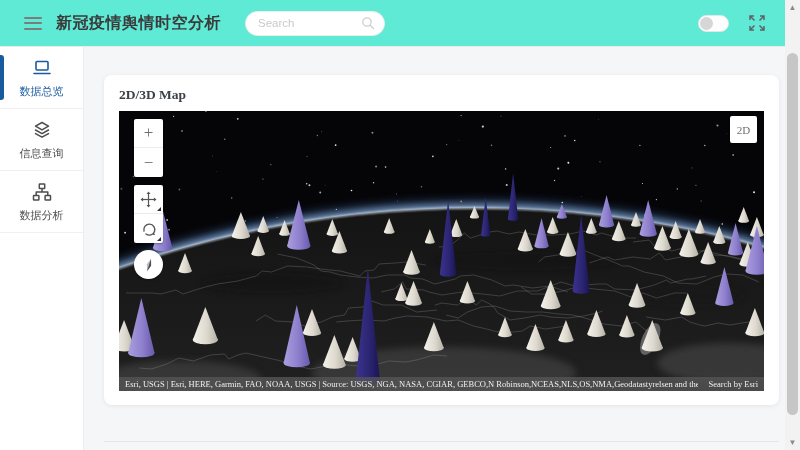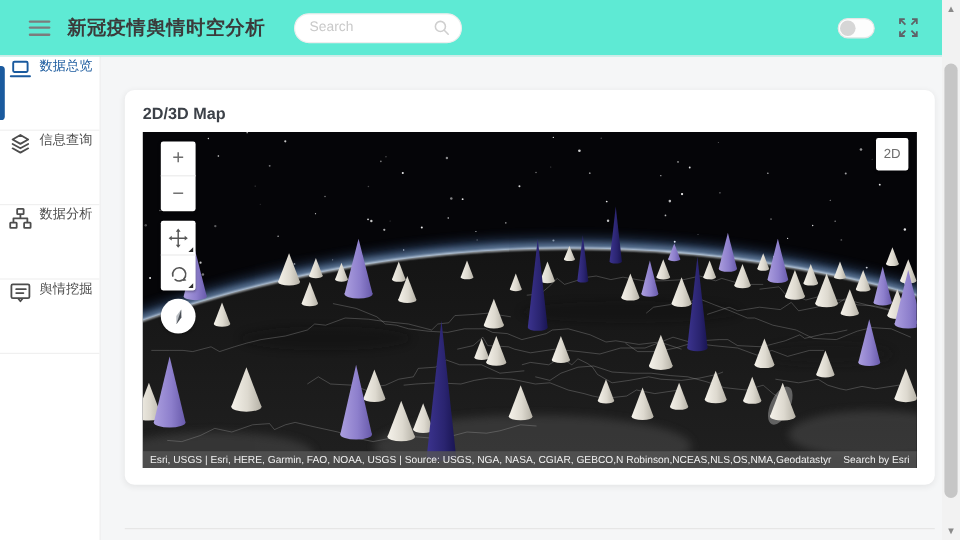--- a/index.html
+++ b/index.html
@@ -38,33 +38,33 @@
   .toggle .knob { position:absolute; top:1px; left:1px; width:13px; height:13px;
     border-radius:50%; background:#d6d6d6; }
   .fs-btn { width:20px; height:20px; cursor:pointer; color:#5f6368; }
 
   
   .container { position:absolute; top:47px; left:0; right:15px; bottom:0;
     display:flex; }
   .sidebar { width:84px; background:#fff; border-right:1px solid #ececec;
     flex-shrink:0; }
   .side-item { position:relative; height:62px; border-bottom:1px solid #f0f0f0;
-    display:flex; flex-direction:row; align-items:flex-start; justify-content:center;
+    display:flex; flex-direction:column; align-items:center; justify-content:center;
     gap:5px; color:#4d4d4d; cursor:pointer; }
   .side-item .lbl { font-size:11px; }
   .side-item svg { display:block; }
   .side-item.active { color:#1a5a9e; }
   .side-item.active .bar { position:absolute; left:0; top:8px; bottom:8px;
     width:4px; background:#1a5a9e; border-radius:0 3px 3px 0; }
 
   .main { flex:1; background:#f5f6f7; overflow:hidden; }
 
   
   .card { margin:28px 6px 0 20px; background:#fff; border-radius:8px;
-    box-shadow:0 1px 5px rgba(0,0,0,0.07); padding:12px 15px 14px 15px; }
+    box-shadow:0 1px 5px rgba(0,0,0,0.07); padding:12px 15px 14px 15px;font-family:Liberation Serif, serif; }
   .card-title { font-size:13.5px; font-weight:bold; color:#3c4148;
     margin-bottom:8px; }
   .below-rule { margin:36px 6px 0 20px; border-top:1px solid #e6e6e6; height:1px; }
 
   
   .map { position:relative; width:100%; height:280px; background:#050508;
     overflow:hidden; }
   .map svg.scene { position:absolute; inset:0; width:100%; height:100%; }
 
   .ctl { position:absolute; background:#fff; border-radius:2px;
@@ -151,28 +151,20 @@
         <div class="lbl">信息查询</div>
       </div>
       <div class="side-item">
         <svg width="22" height="22" viewBox="0 0 22 22" fill="none" stroke="currentColor" stroke-width="1.5" stroke-linejoin="round">
           <rect x="8.3" y="3" width="5.4" height="4.4" rx="0.5"></rect>
           <rect x="2.5" y="14.5" width="5.4" height="4.4" rx="0.5"></rect>
           <rect x="14.1" y="14.5" width="5.4" height="4.4" rx="0.5"></rect>
           <path d="M11 7.4 v3.6 M5.2 14.5 v-3.5 h11.6 v3.5"></path>
         </svg>
         <div class="lbl">数据分析</div>
-      </div>
-      <div class="side-item">
-        <svg width="22" height="22" viewBox="0 0 22 22" fill="none" stroke="currentColor" stroke-width="1.5" stroke-linejoin="round">
-          <rect x="3.5" y="4" width="15" height="11.5" rx="1.2"></rect>
-          <path d="M7.5 8 h8 M7.5 11.2 h6" stroke-linecap="round"></path>
-          <path d="M9 15.5 l2 2.5 l2 -2.5"></path>
-        </svg>
-        <div class="lbl">舆情挖掘</div>
       </div>
     </div>
 
     <div class="main">
       <div class="card">
         <div class="card-title">2D/3D Map</div>
 
         <div class="map">
           <svg class="scene" id="scene" viewBox="0 0 635 280" preserveAspectRatio="none">
               <defs>

